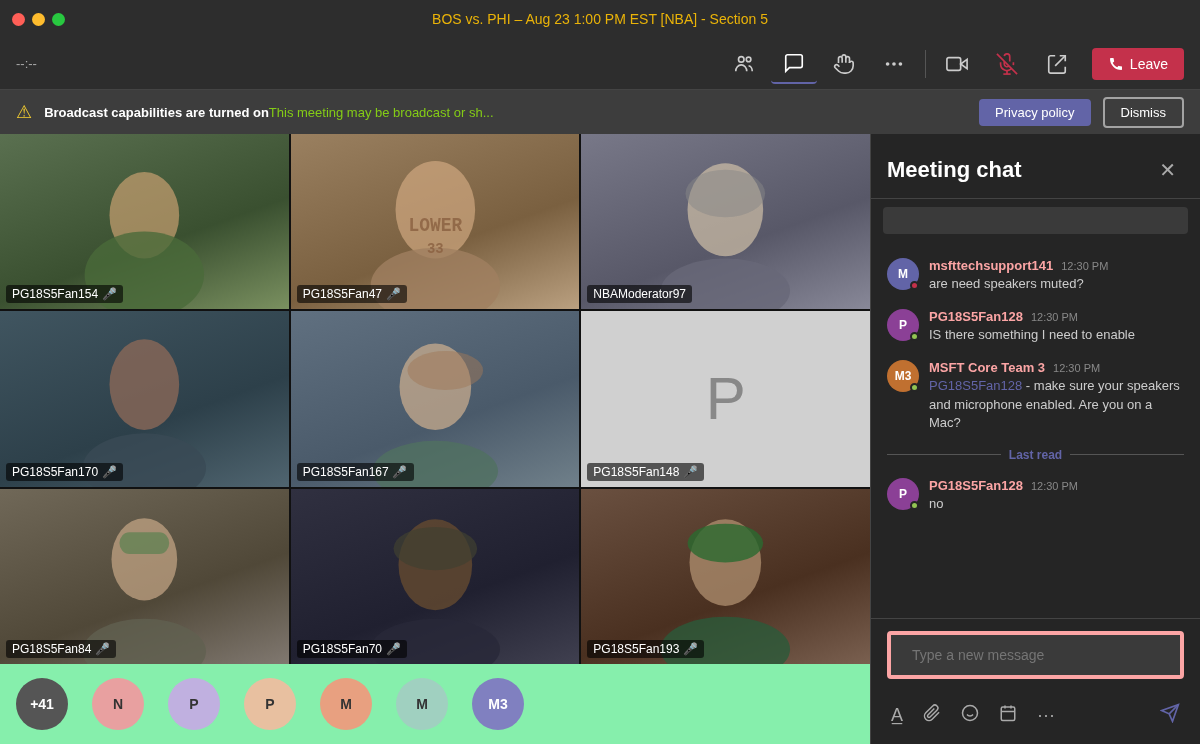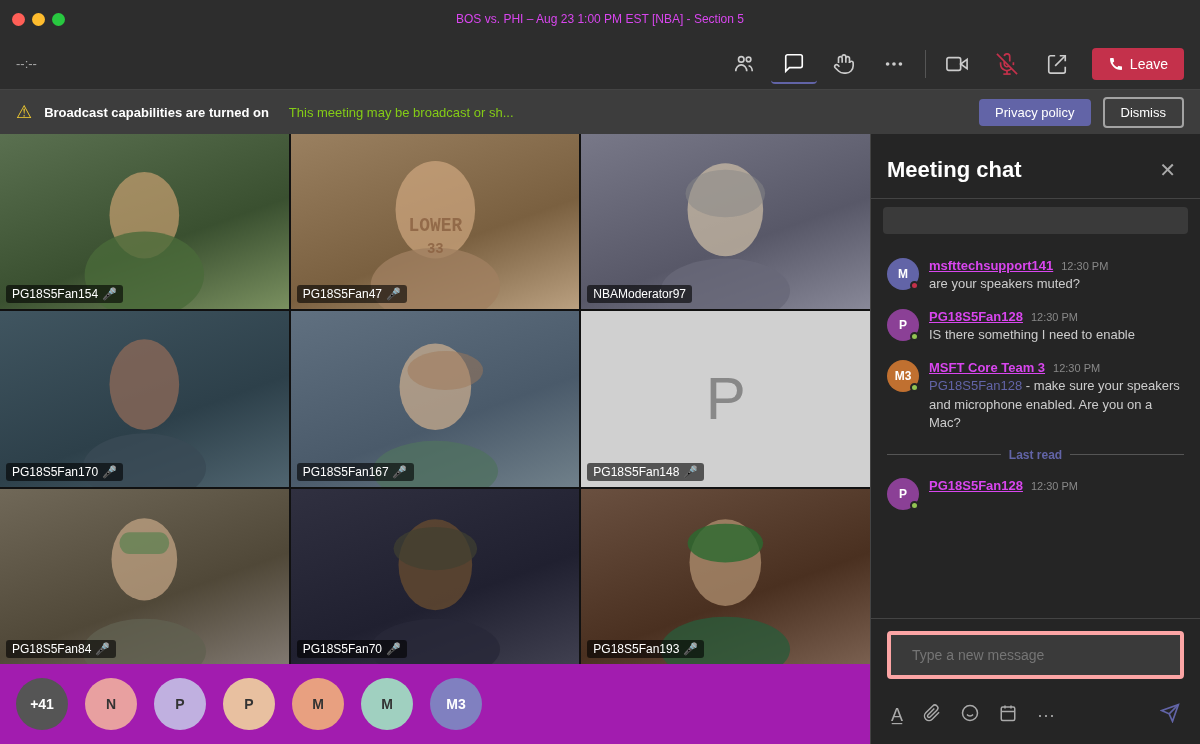--- a/index.html
+++ b/index.html
@@ -31,22 +31,22 @@
     }
     .traffic-light {
       width: 13px;
       height: 13px;
       border-radius: 50%;
     }
     .tl-red { background: #ff5f57; }
     .tl-yellow { background: #febc2e; }
     .tl-green { background: #28c840; }
     #window-title {
-      color: #d946ef;
-      font-size: 12px;
+      color: #eab308;
+      font-size: 14px;
     }
 
     
     #toolbar {
       background: #2d2d2d;
       height: 52px;
       display: flex;
       align-items: center;
       padding: 0 16px;
       border-bottom: 1px solid #444;
@@ -103,21 +103,21 @@
       align-items: center;
       padding: 0 16px;
       gap: 12px;
       flex-shrink: 0;
     }
     #broadcast-text {
       color: #ddd;
       font-size: 13px;
       display: flex;
       align-items: center;
-      gap: 20px;
+      gap: 0;
       flex: 1;
     }
     #broadcast-text-bold {
       font-weight: 600;
       color: white;
     }
     #broadcast-text-sub {
       color: #84cc16;
     }
     .banner-btn {
@@ -197,26 +197,26 @@
     .cell-2 { background: linear-gradient(135deg, #8b7355 0%, #a08060 40%, #7a6545 100%); }
     .cell-3 { background: linear-gradient(135deg, #6b6b7a 0%, #5a5a6a 40%, #7c7c8c 100%); }
     .cell-4 { background: linear-gradient(135deg, #3d4a52 0%, #2d3a42 40%, #4e5e68 100%); }
     .cell-5 { background: linear-gradient(135deg, #5a6b7a 0%, #4a5b6a 40%, #6b7c8b 100%); }
     .cell-6 { background: #d8d8d8; }
     .cell-7 { background: linear-gradient(135deg, #6b6b5a 0%, #5a5a4a 40%, #7c7c6b 100%); }
     .cell-8 { background: linear-gradient(135deg, #2d2d3a 0%, #1e1e2a 40%, #3d3d4a 100%); }
 
     
     #participants-bar {
-      background: #a21caf;
+      background: #86efac;
       height: 80px;
       display: flex;
       align-items: center;
       padding: 0 16px;
-      gap: 17px;
+      gap: 24px;
       flex-shrink: 0;
     }
     .participant-avatar {
       width: 52px;
       height: 52px;
       border-radius: 50%;
       display: flex;
       align-items: center;
       justify-content: center;
       font-size: 14px;
@@ -325,22 +325,21 @@
     .msg-content { flex: 1; }
     .msg-header {
       display: flex;
       align-items: baseline;
       gap: 8px;
       margin-bottom: 2px;
     }
     .msg-sender {
       font-size: 13px;
       font-weight: 600;
-      color: #d946ef;
-      text-decoration: underline;
+      color: #fca5a5;
     }
     .msg-time {
       font-size: 11px;
       color: #888;
     }
     .msg-text {
       font-size: 13px;
       color: #ccc;
       line-height: 1.4;
     }
@@ -654,21 +653,21 @@
       <div class="chat-message">
         <div class="msg-avatar av-m">
           M
           <div class="busy-dot"></div>
         </div>
         <div class="msg-content">
           <div class="msg-header">
             <span class="msg-sender">msfttechsupport141</span>
             <span class="msg-time">12:30 PM</span>
           </div>
-          <div class="msg-text">are your speakers muted?</div>
+          <div class="msg-text">are need speakers muted?</div>
         </div>
       </div>
 
       <div class="chat-message">
         <div class="msg-avatar av-p2">
           P
           <div class="online-dot"></div>
         </div>
         <div class="msg-content">
           <div class="msg-header">
@@ -705,20 +704,21 @@
       <div class="chat-message">
         <div class="msg-avatar av-p2">
           P
           <div class="online-dot"></div>
         </div>
         <div class="msg-content">
           <div class="msg-header">
             <span class="msg-sender">PG18S5Fan128</span>
             <span class="msg-time">12:30 PM</span>
           </div>
+          <div class="msg-text">no</div>
         </div>
       </div>
 
     </div>
 
     <div id="chat-footer">
       <div id="chat-input-area">
         <input id="chat-input" type="text" placeholder="Type a new message" style="">
       </div>
       <div id="chat-toolbar">

